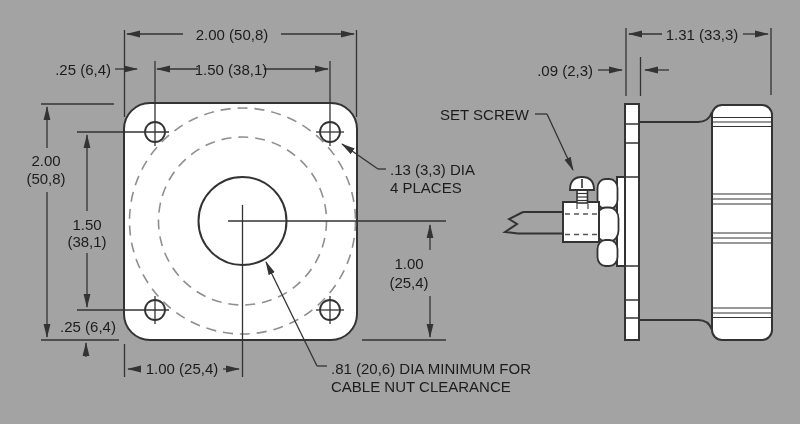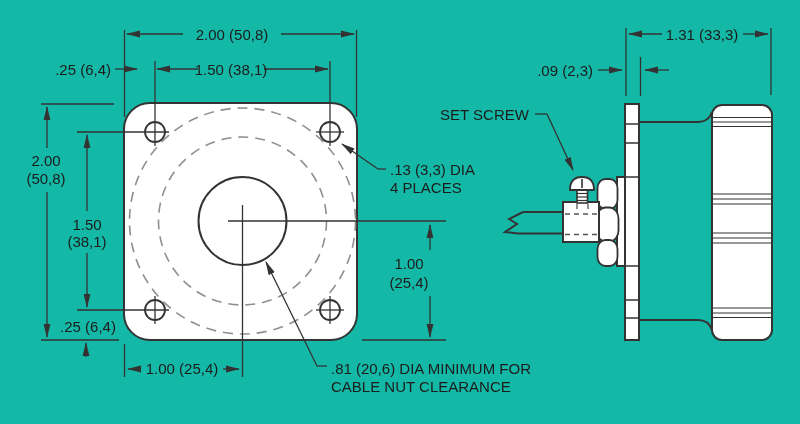--- a/index.html
+++ b/index.html
@@ -1,16 +1,16 @@
 <!DOCTYPE html>
 <html><head>
 <meta charset="utf-8">
 <style>
   html,body{margin:0;padding:0;background:#ffffff;}
-  .stage{position:relative;width:800px;height:424px;background:#14b8a6;overflow:hidden;
+  .stage{position:relative;width:800px;height:424px;background:#a3a3a3;overflow:hidden;
          font-family:"Liberation Sans", sans-serif;}
   svg{position:absolute;left:0;top:0;}
   text{font-family:"Liberation Sans", sans-serif;font-size:15px;fill:#1c1c1c;}
   .ol{fill:#ffffff;stroke:#333333;stroke-width:2;}
   .thin{fill:none;stroke:#333333;stroke-width:1.3;}
   .dim{fill:none;stroke:#333333;stroke-width:1.3;}
   .phantom{fill:none;stroke:#8f8f8f;stroke-width:1.6;stroke-dasharray:10 7;}
   .hidden-ln{fill:none;stroke:#555555;stroke-width:1.3;stroke-dasharray:5 4;}
   .knurl{stroke:#333333;stroke-width:1.2;}
   .tick{stroke:#333333;stroke-width:1.5;}

